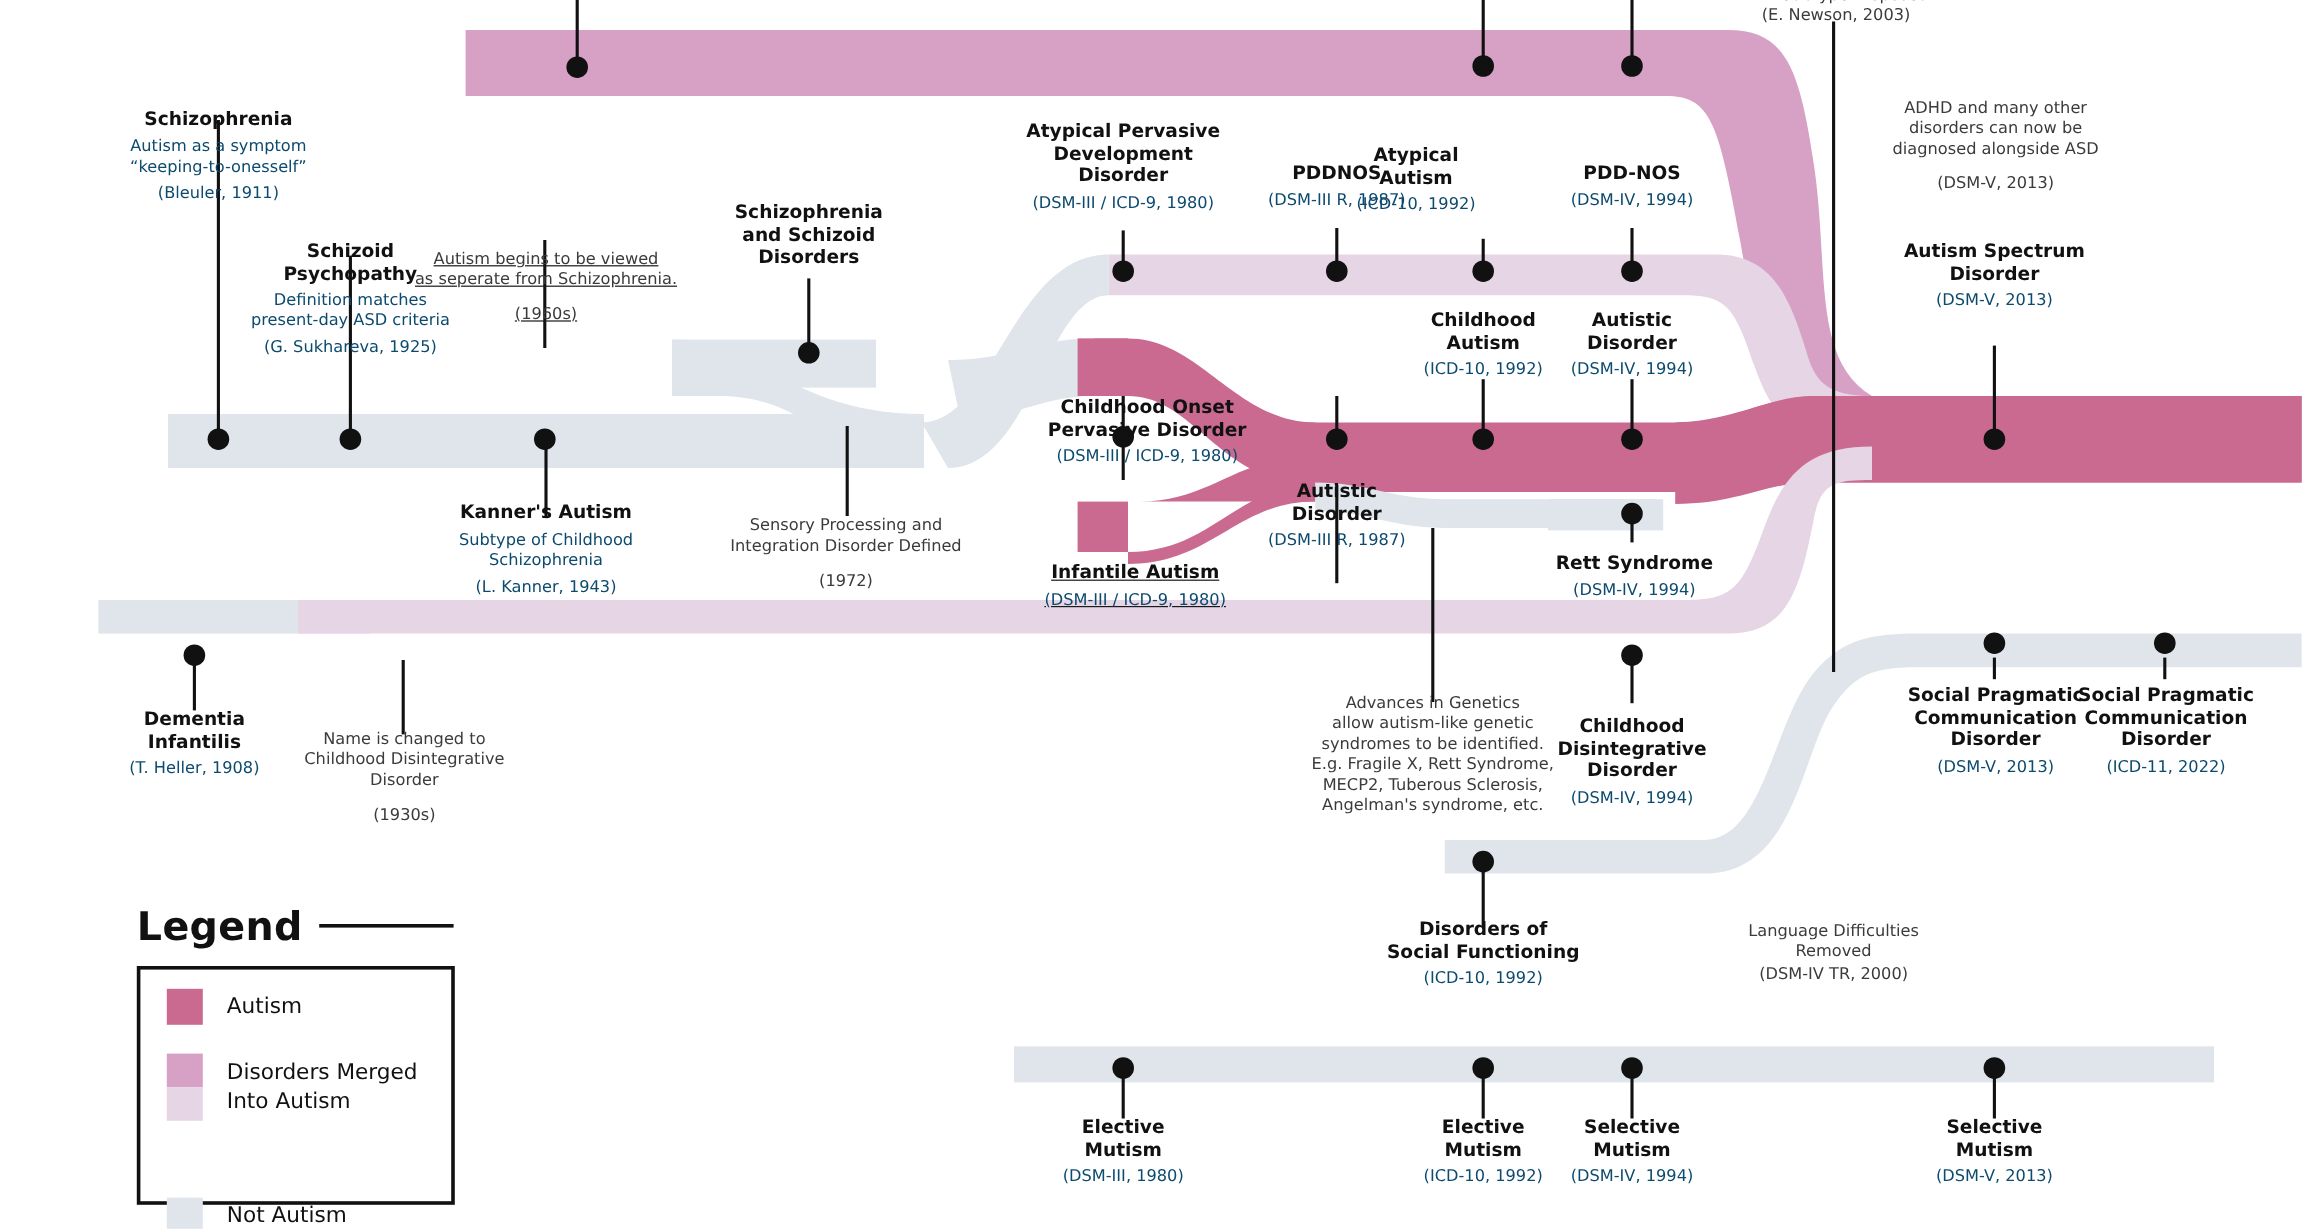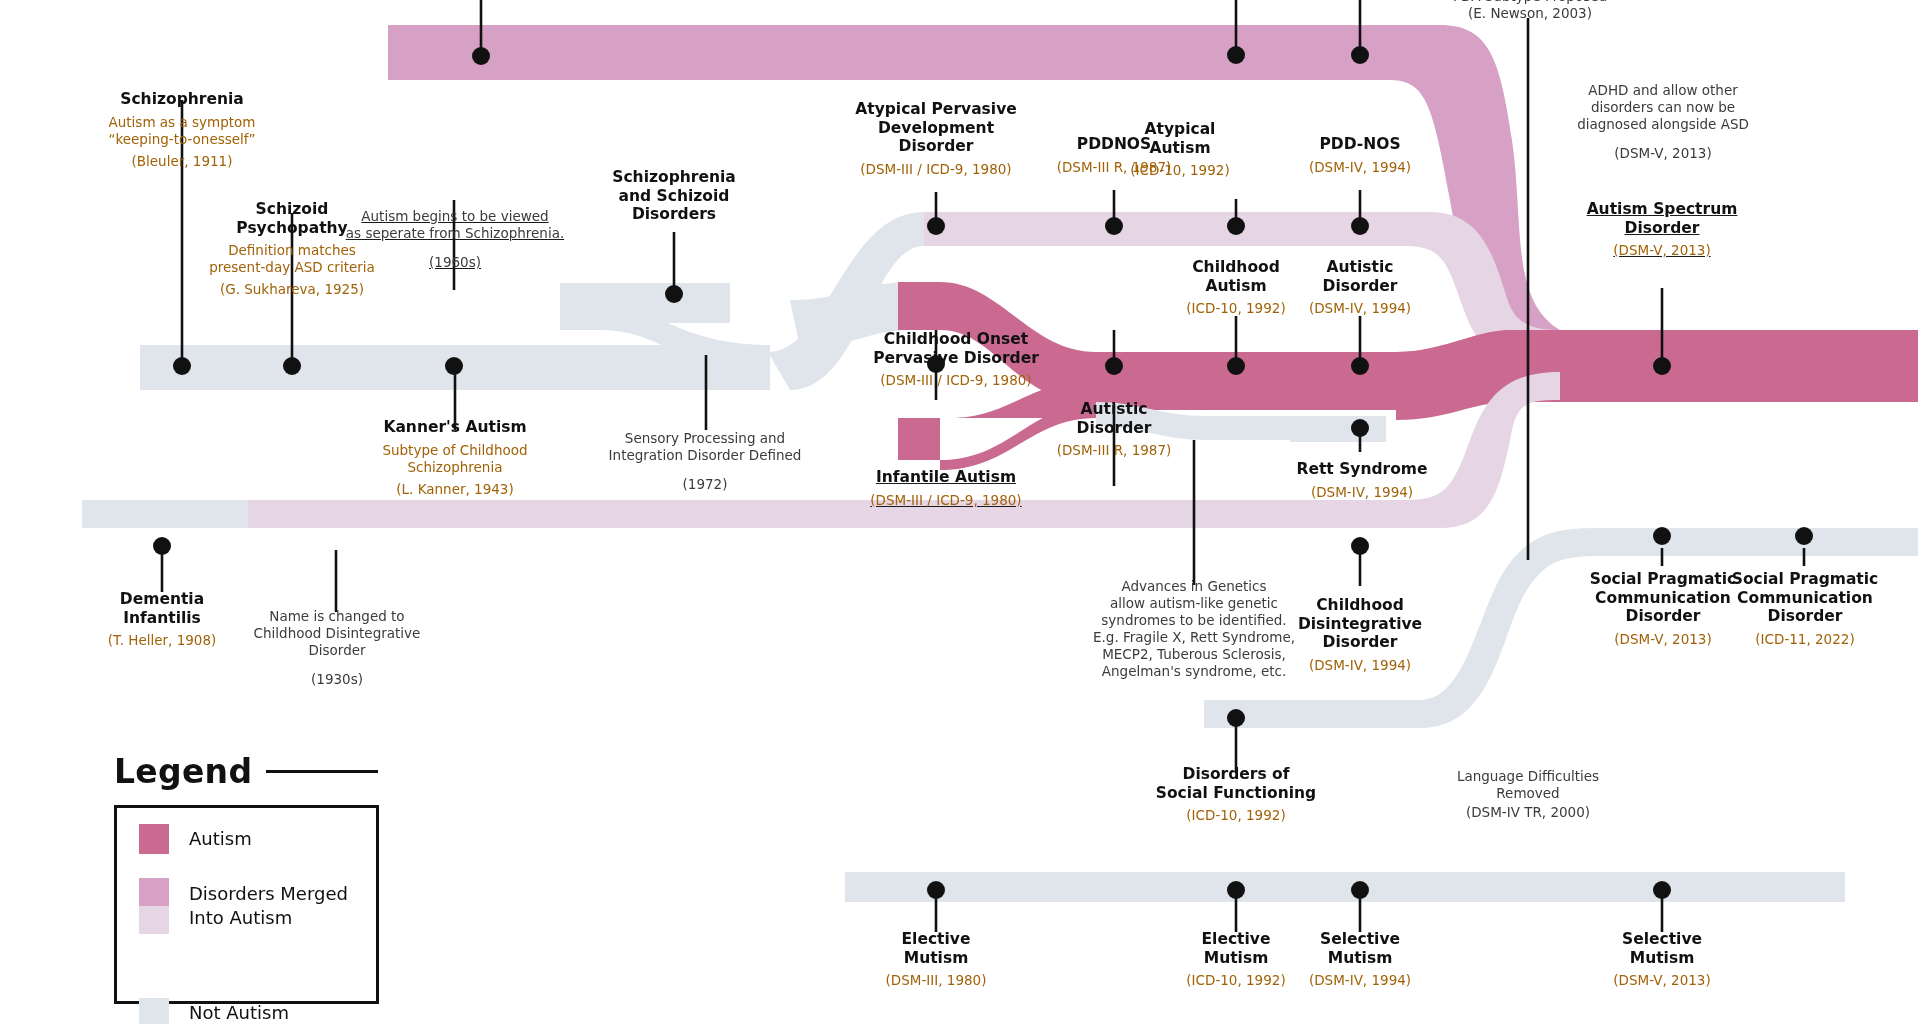--- a/index.html
+++ b/index.html
@@ -3,21 +3,21 @@
 <meta charset="utf-8">
 <style>
   html,body{margin:0;padding:0;background:#ffffff;}
   body{width:1920px;height:1024px;position:relative;overflow:hidden;
        font-family:"DejaVu Sans","Liberation Sans",sans-serif;color:#1a1a1a;}
   #stage{position:absolute;left:0;top:0;width:1920px;height:1024px;}
   svg.flows{position:absolute;left:0;top:0;width:1920px;height:1024px;}
 
   .node{position:absolute;text-align:center;}
   .node .ttl{font-weight:bold;font-size:15.5px;line-height:18.5px;color:#111;}
-  .node .src{font-size:13.5px;line-height:17px;color:#a16207;margin-top:5px;}
+  .node .src{font-size:13.5px;line-height:17px;color:#0c4a6e;margin-top:5px;}
 
   .anno{position:absolute;text-align:center;}
   .anno .txt{font-size:13.5px;line-height:17px;color:#3b3b3b;}
   .anno .yr{font-size:13.5px;line-height:17px;color:#3b3b3b;margin-top:12px;}
 
   
   #legend{position:absolute;}
   .legend-head{display:flex;align-items:center;gap:14px;}
   .legend-title{font-size:33px;font-weight:bold;letter-spacing:.3px;color:#111;}
   .legend-rule{width:112px;height:3px;background:#111;}
@@ -248,21 +248,21 @@
     <div class="src">(DSM-IV, 1994)</div>
   </div>
 
   <div class="node" style="left:1260px;top:596px;width:200px;">
     <div class="ttl" style="white-space:pre-line;">Childhood
 Disintegrative
 Disorder</div>
     <div class="src">(DSM-IV, 1994)</div>
   </div>
 
-  <div class="node" style="left:1552px;top:200px;width:220px;text-decoration:underline;">
+  <div class="node" style="left:1552px;top:200px;width:220px;">
     <div class="ttl" style="white-space:pre-line;">Autism Spectrum
 Disorder</div>
     <div class="src">(DSM-V, 2013)</div>
   </div>
 
   <div class="node" style="left:1558px;top:570px;width:210px;">
     <div class="ttl" style="white-space:pre-line;">Social Pragmatic
 Communication
 Disorder</div>
     <div class="src">(DSM-V, 2013)</div>
@@ -334,21 +334,21 @@
     </div>
   </div>
 
   <div class="anno" style="left:1420px;top:-12px;width:220px;">
     <div class="txt"><span>PDA Subtype Proposed</span></div>
     <div class="txt">(E. Newson, 2003)</div>
   </div>
 
   <div class="anno" style="left:1548px;top:82px;width:230px;">
     <div class="txt">
-      <span>ADHD and allow other</span><br><span>disorders can now be</span><br><span>diagnosed alongside ASD</span>
+      <span>ADHD and many other</span><br><span>disorders can now be</span><br><span>diagnosed alongside ASD</span>
     </div>
     <div class="yr">(DSM-V, 2013)</div>
   </div>
 
   <div class="anno" style="left:1412px;top:768px;width:232px;">
     <div class="txt">
       <span>Language Difficulties</span><br><span>Removed</span>
     </div>
     <div class="txt" style="margin-top:2px;">(DSM-IV TR, 2000)</div>
   </div>

